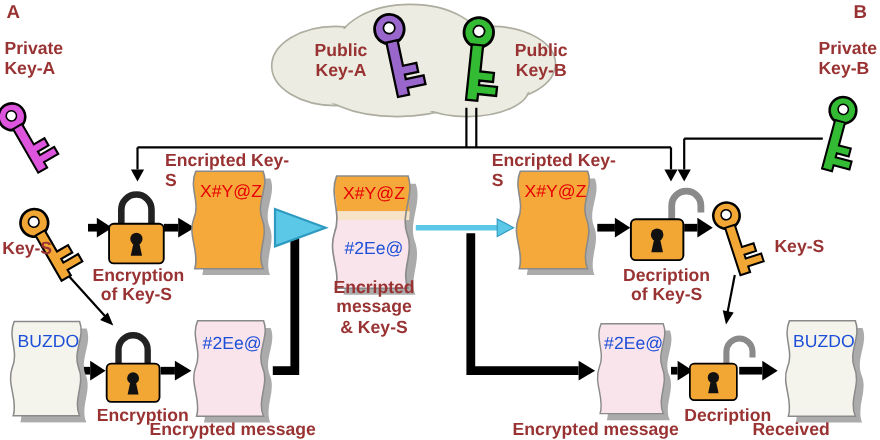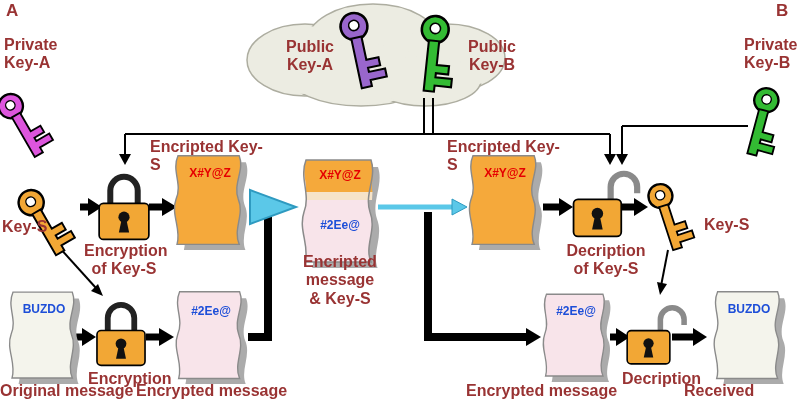--- a/index.html
+++ b/index.html
@@ -2,21 +2,21 @@
 <html><head>
 <meta charset="utf-8">
 <style>
   html,body{margin:0;padding:0;background:#fff;}
   #stage{position:relative;width:800px;height:400px;background:#fff;overflow:hidden;
          font-family:"Liberation Sans", sans-serif;}
   .lbl{position:absolute;font-weight:bold;font-size:16px;line-height:1.15;color:#993333;
        white-space:pre-line;z-index:4;}
   .party{font-size:17px;}
   .center{text-align:center;}
-  .doctxt{position:absolute;font-weight:bold;font-size:12px;text-align:center;z-index:4;}
+  .doctxt{position:absolute;font-weight:normal;font-size:16px;text-align:center;z-index:4;}
   .red{color:#E60000;}
   .blue{color:#1d4ed8;}
   .icon{position:absolute;z-index:3;}
   #connectors{position:absolute;left:0;top:0;z-index:2;}
   #cloud{position:absolute;z-index:1;}
 </style>
 </head>
 <body>
 
 <div id="stage">
@@ -204,20 +204,19 @@
 
   <div class="lbl" style="left:150px;top:138px;width:120px;">Encripted Key-S</div>
   <div class="lbl" style="left:447px;top:138px;width:120px;">Encripted Key-S</div>
   <div class="lbl center" style="left:84px;top:242px;width:80px;">Encryption
 of Key-S</div>
   <div class="lbl center" style="left:566px;top:242px;width:80px;">Decription
 of Key-S</div>
   <div class="lbl center" style="left:296px;top:253px;width:88px;">Encripted
 message
 &amp; Key-S</div>
-  <div class="lbl" style="left:0;top:382px;width:140px;">Original message</div>
   <div class="lbl" style="left:88px;top:370px;width:80px;">Encryption</div>
   <div class="lbl" style="left:136px;top:382px;width:160px;">Encrypted message</div>
   <div class="lbl" style="left:466px;top:382px;width:160px;">Encrypted message</div>
   <div class="lbl" style="left:622px;top:370px;width:80px;">Decription</div>
   <div class="lbl" style="left:684px;top:382px;width:130px;">Received message</div>
 
 </div>
 
 </body></html>

